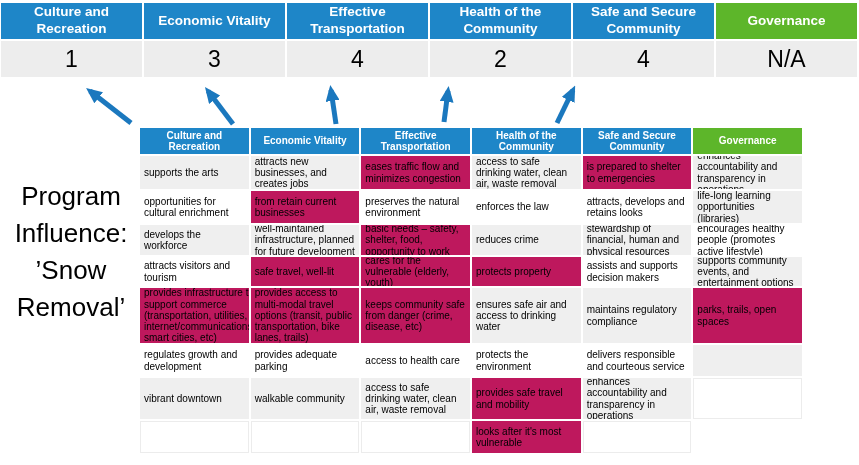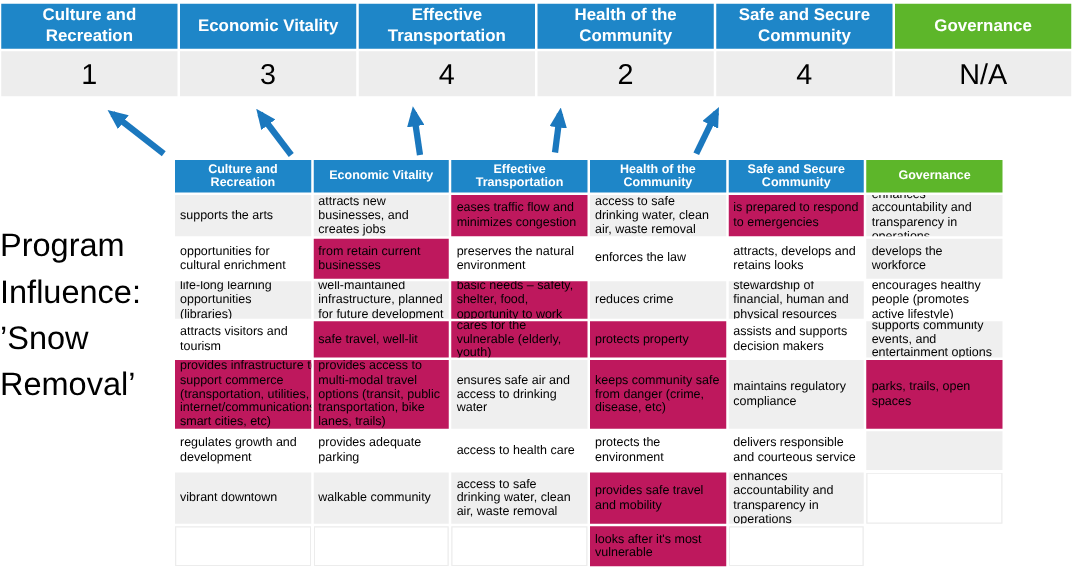--- a/index.html
+++ b/index.html
@@ -20,21 +20,21 @@
   .sum-head.green{background:#5db62a;}
   .sum-score{
     background:#ededed;font-size:23px;height:36px;
     display:flex;align-items:center;justify-content:center;
   }
   
   .arrows{position:absolute;left:0;top:78px;}
   
   .program{
     position:absolute;left:0;top:178px;width:142px;
-    text-align:left;font-size:26px;line-height:1.42;
+    text-align:center;font-size:26px;line-height:1.42;
     white-space:pre-line;
   }
   
   .matrix{
     position:absolute;left:140px;top:128px;width:662px;
     display:grid;grid-template-columns:repeat(6,1fr);
     grid-template-rows:26px 33px 32px 30px 29px 55px 31px 41px 32px;
     column-gap:2px;row-gap:2px;font-size:10px;
   }
   .m-head{
@@ -92,44 +92,44 @@
     <div class="m-head">Culture and Recreation</div>
     <div class="m-head">Economic Vitality</div>
     <div class="m-head">Effective Transportation</div>
     <div class="m-head">Health of the Community</div>
     <div class="m-head">Safe and Secure Community</div>
     <div class="m-head green">Governance</div>
     <div class="m-cell band">supports the arts</div>
     <div class="m-cell band">attracts new businesses, and creates jobs</div>
     <div class="m-cell hl">eases traffic flow and minimizes congestion</div>
     <div class="m-cell band">access to safe drinking water, clean air, waste removal</div>
-    <div class="m-cell hl">is prepared to respond to emergencies</div>
+    <div class="m-cell hl">is prepared to shelter to emergencies</div>
     <div class="m-cell band">enhances accountability and transparency in operations</div>
     <div class="m-cell white">opportunities for cultural enrichment</div>
     <div class="m-cell hl">from retain current businesses</div>
     <div class="m-cell white">preserves the natural environment</div>
     <div class="m-cell white">enforces the law</div>
     <div class="m-cell white">attracts, develops and retains looks</div>
+    <div class="m-cell band">life-long learning opportunities (libraries)</div>
     <div class="m-cell band">develops the workforce</div>
-    <div class="m-cell band">life-long learning opportunities (libraries)</div>
     <div class="m-cell band">well-maintained infrastructure, planned for future development</div>
     <div class="m-cell hl">basic needs – safety, shelter, food, opportunity to work</div>
     <div class="m-cell band">reduces crime</div>
     <div class="m-cell band">stewardship of financial, human and physical resources</div>
     <div class="m-cell white">encourages healthy people (promotes active lifestyle)</div>
     <div class="m-cell white">attracts visitors and tourism</div>
     <div class="m-cell hl">safe travel, well-lit</div>
     <div class="m-cell hl">cares for the vulnerable (elderly, youth)</div>
     <div class="m-cell hl">protects property</div>
     <div class="m-cell white">assists and supports decision makers</div>
     <div class="m-cell band">supports community events, and entertainment options</div>
     <div class="m-cell hl">provides infrastructure to support commerce (transportation, utilities, internet/communications, smart cities, etc)</div>
     <div class="m-cell hl">provides access to multi-modal travel options (transit, public transportation, bike lanes, trails)</div>
+    <div class="m-cell hl">keeps community safe from danger (crime, disease, etc)</div>
     <div class="m-cell band">ensures safe air and access to drinking water</div>
-    <div class="m-cell hl">keeps community safe from danger (crime, disease, etc)</div>
     <div class="m-cell band">maintains regulatory compliance</div>
     <div class="m-cell hl">parks, trails, open spaces</div>
     <div class="m-cell white">regulates growth and development</div>
     <div class="m-cell white">provides adequate parking</div>
     <div class="m-cell white">access to health care</div>
     <div class="m-cell white">protects the environment</div>
     <div class="m-cell white">delivers responsible and courteous service</div>
     <div class="m-cell band"></div>
     <div class="m-cell band">vibrant downtown</div>
     <div class="m-cell band">walkable community</div>

